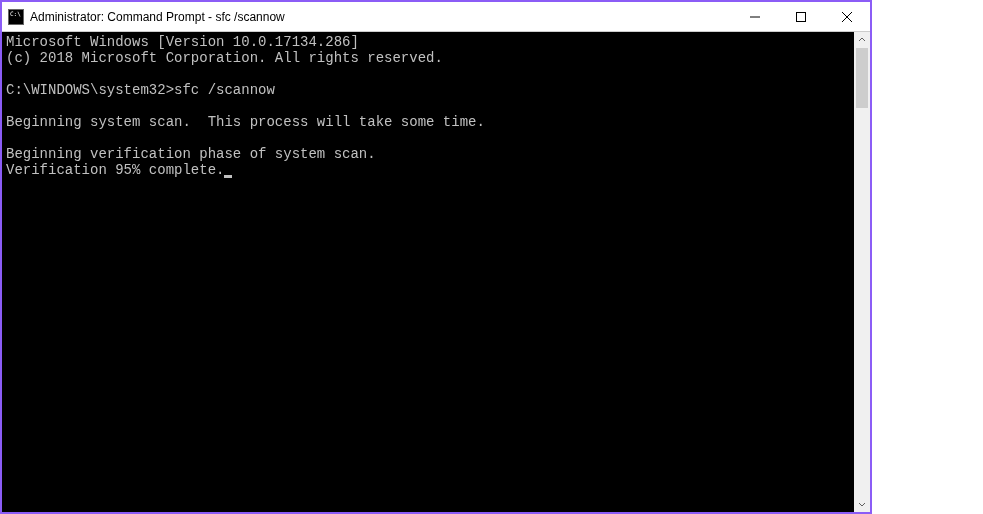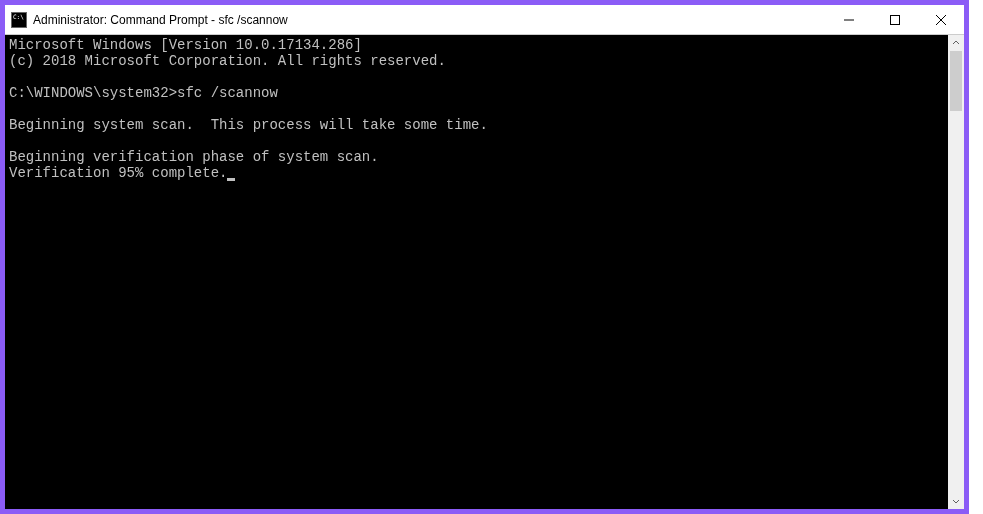--- a/index.html
+++ b/index.html
@@ -4,23 +4,23 @@
   <style>
     * { margin: 0; padding: 0; box-sizing: border-box; }
     body {
       width: 983px;
       height: 514px;
       background: #ffffff;
       font-family: "Segoe UI", Tahoma, sans-serif;
       overflow: hidden;
     }
     .window {
-      width: 969px;
+      width: 872px;
       height: 514px;
-      border: 5px solid #8b5cf6;
+      border: 2px solid #8b5cf6;
       background: #000000;
       display: flex;
       flex-direction: column;
       position: relative;
     }
     .titlebar {
       height: 30px;
       background: #ffffff;
       display: flex;
       align-items: center;

